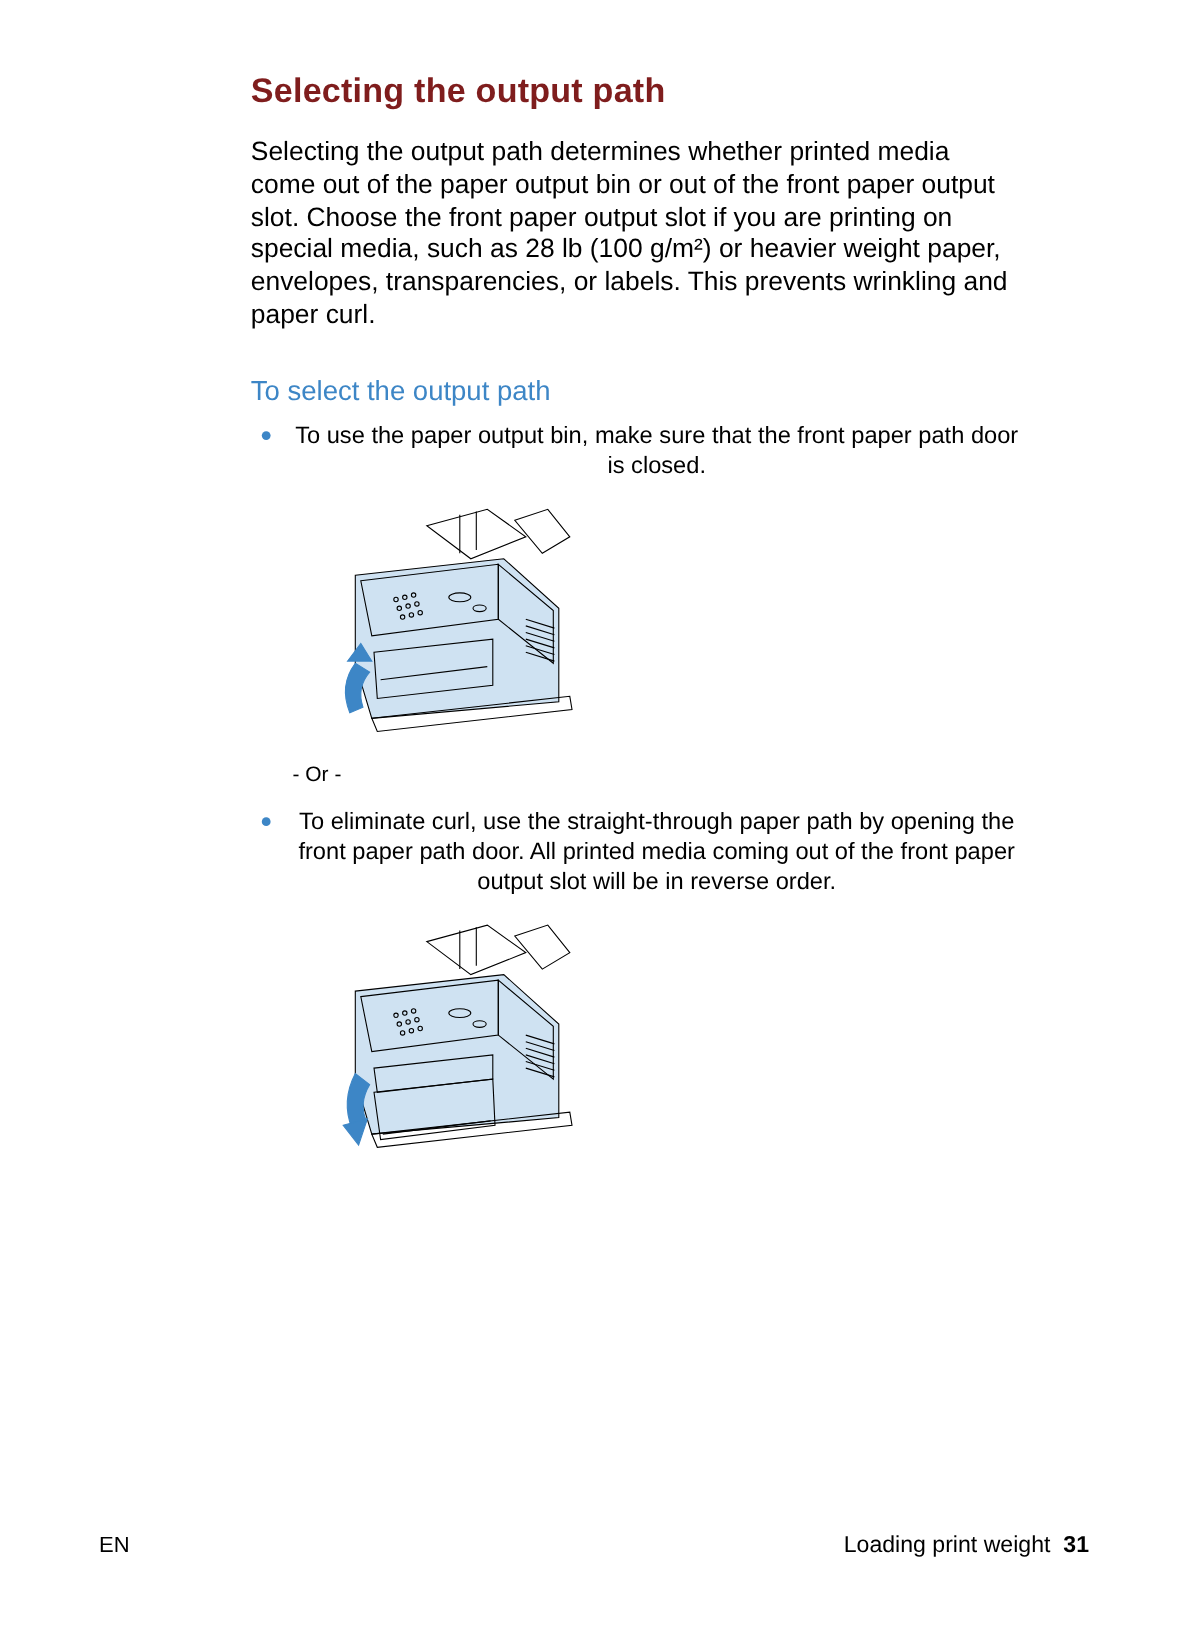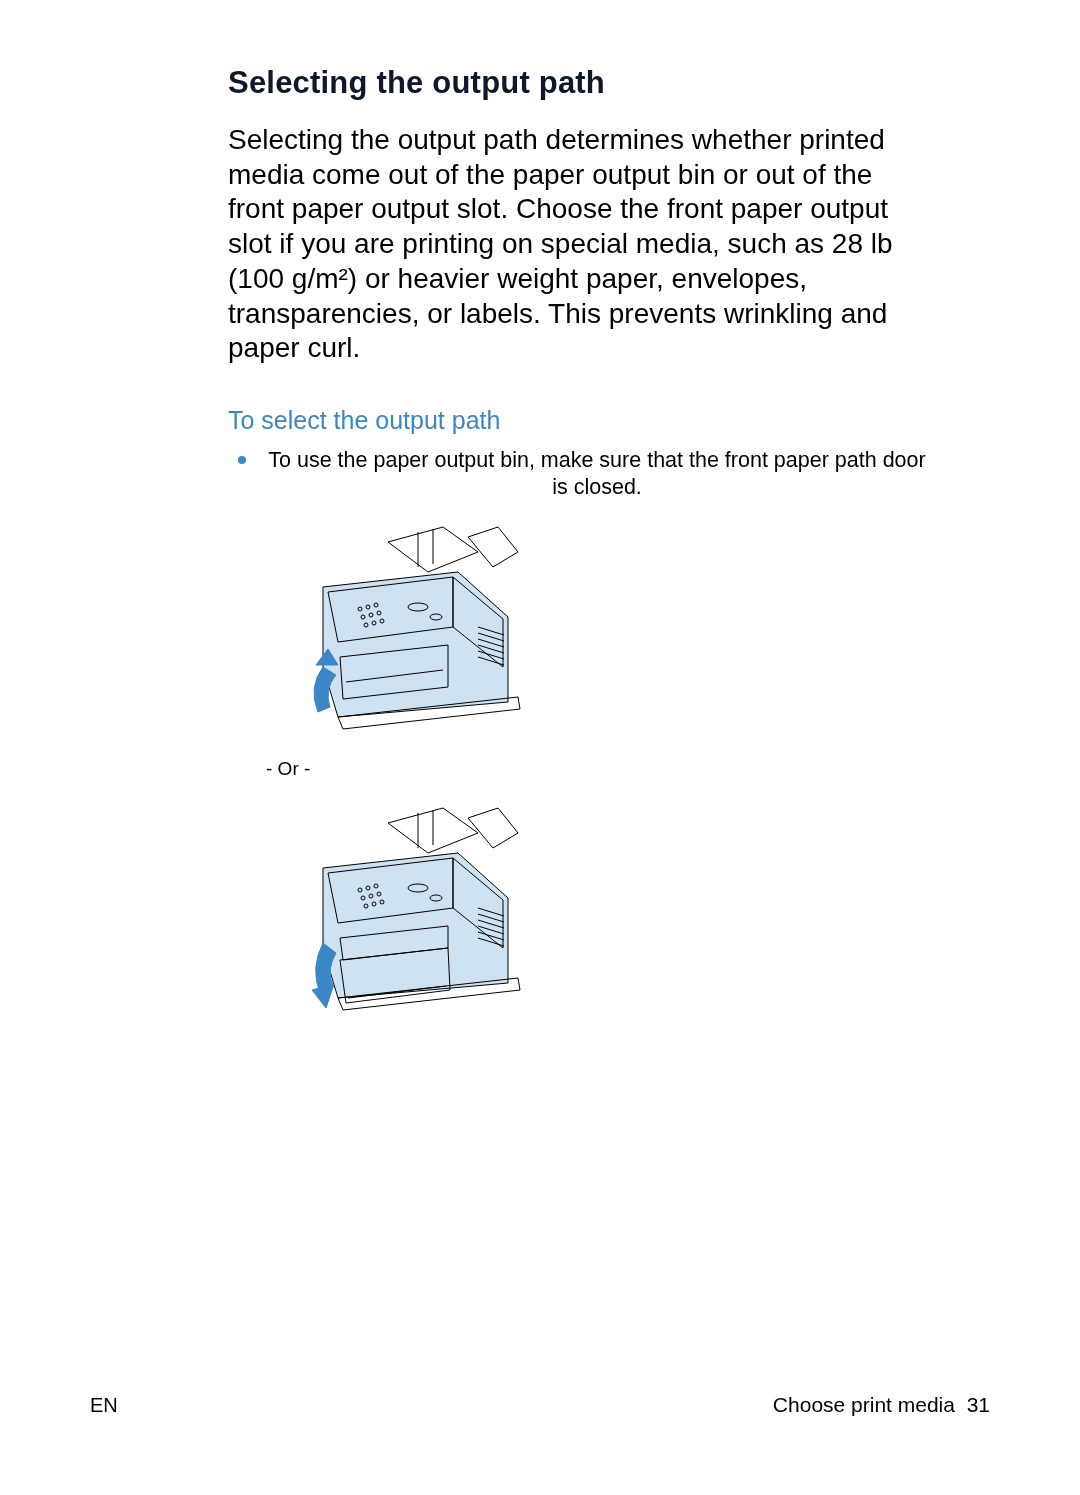--- a/index.html
+++ b/index.html
@@ -18,28 +18,28 @@
     height: 1495px;
     box-sizing: border-box;
   }
   .content {
     position: absolute;
     left: 228px;
     top: 65px;
     width: 700px;
   }
   .heading {
-    color: #0f172a;
+    color: #7f1d1d;
     font-weight: bold;
     font-size: 31px;
     margin: 0 0 22px 0;
     letter-spacing: 0.2px;
   }
   .intro {
-    font-size: 28px;
+    font-size: 24px;
     line-height: 1.24;
     margin: 0 0 40px 0;
   }
   .subheading {
     color: #3d86c6;
     font-weight: normal;
     font-size: 25px;
     margin: 0 0 12px 0;
   }
   .bullet-row {
@@ -83,21 +83,21 @@
     width: 900px;
     display: flex;
     justify-content: space-between;
     align-items: baseline;
     font-size: 20px;
   }
   .footer-right {
     font-size: 21px;
   }
   .footer-right .pg {
-    font-weight: normal;
+    font-weight: bold;
     margin-top: 29px;
   }
   
   .p-line { fill: none; stroke: #000; stroke-width: 1; }
   .p-shade { fill: #cfe2f2; stroke: none; }
   .p-arrow { fill: #3d86c6; stroke: #3d86c6; }
 </style>
 </head>
 <body>
 
@@ -159,20 +159,24 @@
 
         <path class="p-line" d="M70 200 L250 180 L252 192 L75 212 Z"></path>
 
         <path class="p-arrow" d="M50 195 Q40 170 55 150 L68 158 Q56 172 62 190 Z"></path>
         <polygon class="p-arrow" points="48,148 70,148 60,132"></polygon>
       </svg>
     </div>
 
     <div class="or-line">- Or -</div>
 
+    <div class="bullet-row">
+      <div class="bullet-dot"></div>
+      <div class="bullet-text">To eliminate curl, use the straight-through paper path by opening the front paper path door. All printed media coming out of the front paper output slot will be in reverse order.</div>
+    </div>
 
     <div class="img-slot" aria-label="printer-door-open-illustration">
       <svg viewBox="0 0 280 225">
         <polygon class="p-shade" points="55,70 190,55 240,100 240,185 70,200 55,150"></polygon>
         <path class="p-line" d="M55 70 L190 55 L240 100 L240 185 L70 200 L55 150 Z"></path>
         <path class="p-line" d="M60 75 L185 60 L185 110 L70 125 Z"></path>
         <path class="p-line" d="M185 60 L235 102 L235 150 L185 110 Z"></path>
         <path class="p-line" d="M120 25 L175 10 L210 35 L160 55 Z"></path>
         <path class="p-line" d="M150 15 L150 50"></path>
         <path class="p-line" d="M165 12 L165 47"></path>
@@ -208,17 +212,17 @@
         <path class="p-arrow" d="M55 145 Q42 170 52 195 L65 188 Q58 172 68 155 Z"></path>
         <polygon class="p-arrow" points="44,192 66,186 58,210"></polygon>
       </svg>
     </div>
 
   </div>
 
   <div class="footer">
     <div>EN</div>
     <div class="footer-right">
-      <span>Choose print media</span>&nbsp;&nbsp;<span class="pg">31</span>
+      <span>Loading print weight</span>&nbsp;&nbsp;<span class="pg">31</span>
     </div>
   </div>
 
 </div>
 
 </body></html>

